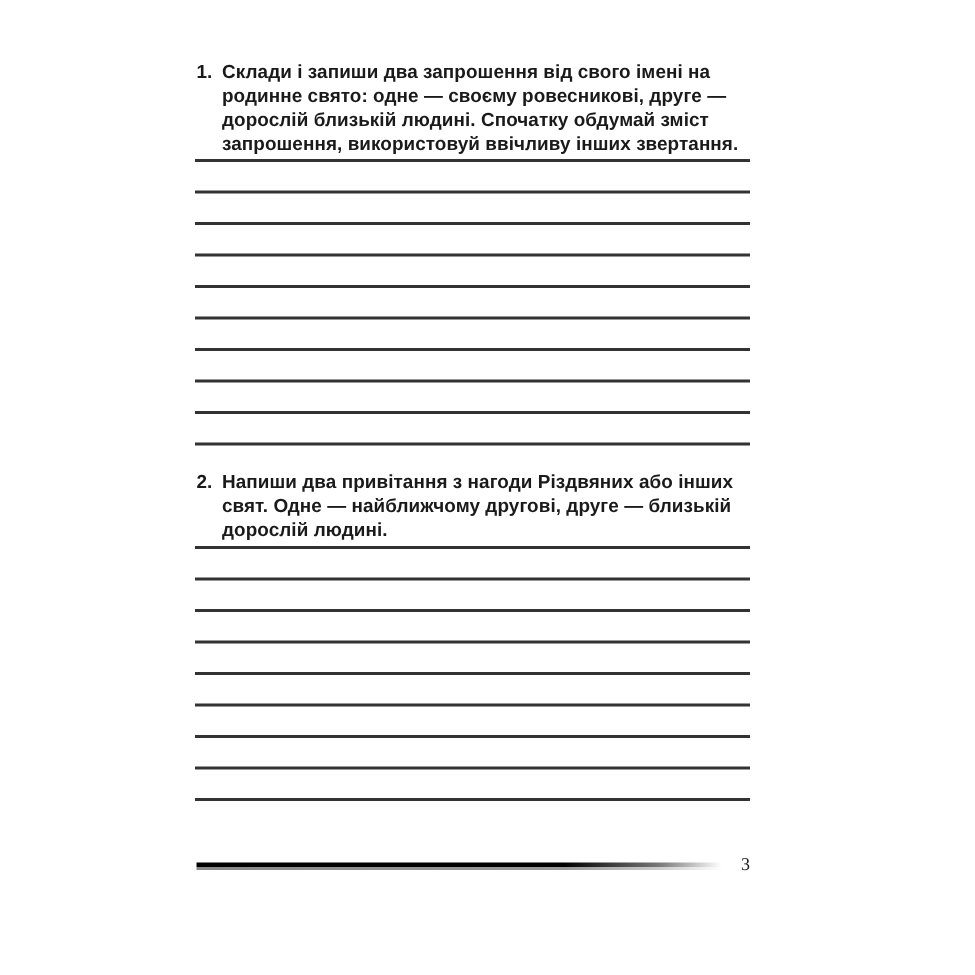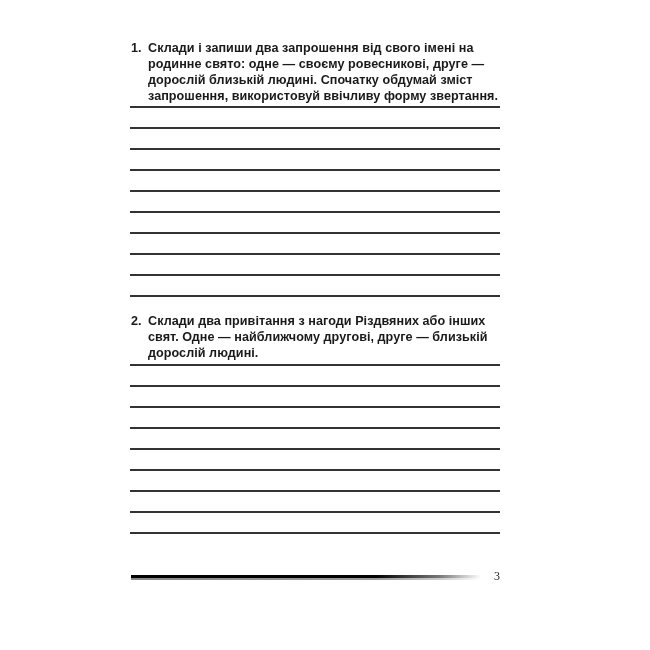--- a/index.html
+++ b/index.html
@@ -38,39 +38,39 @@
       font-family: "Liberation Serif", serif; font-size: 12px; color: #222;
     }
   </style>
 </head>
 <body>
 
 <div class="page">
 
   <div class="task-text" style="top:40px;">
     <span class="num">1.</span>
-    <span class="body">Склади і запиши два запрошення від свого імені на родинне свято: одне — своєму ровесникові, друге — дорослій близькій людині. Спочатку обдумай зміст запрошення, використовуй ввічливу форму звертання.</span>
+    <span class="body">Склади і запиши два запрошення від свого імені на родинне свято: одне — своєму ровесникові, друге — дорослій близькій людині. Спочатку обдумай зміст запрошення, використовуй ввічливу інших звертання.</span>
   </div>
 
   <div>
     <div class="writing-line" style="top:106px;"></div>
     <div class="writing-line" style="top:127px;"></div>
     <div class="writing-line" style="top:148px;"></div>
     <div class="writing-line" style="top:169px;"></div>
     <div class="writing-line" style="top:190px;"></div>
     <div class="writing-line" style="top:211px;"></div>
     <div class="writing-line" style="top:232px;"></div>
     <div class="writing-line" style="top:253px;"></div>
     <div class="writing-line" style="top:274px;"></div>
     <div class="writing-line" style="top:295px;"></div>
   </div>
 
   <div class="task-text" style="top:313px;">
     <span class="num">2.</span>
-    <span class="body">Склади два привітання з нагоди Різдвяних або інших свят. Одне — найближчому другові, друге — близькій дорослій людині.</span>
+    <span class="body">Напиши два привітання з нагоди Різдвяних або інших свят. Одне — найближчому другові, друге — близькій дорослій людині.</span>
   </div>
 
   <div>
     <div class="writing-line" style="top:364px;"></div>
     <div class="writing-line" style="top:385px;"></div>
     <div class="writing-line" style="top:406px;"></div>
     <div class="writing-line" style="top:427px;"></div>
     <div class="writing-line" style="top:448px;"></div>
     <div class="writing-line" style="top:469px;"></div>
     <div class="writing-line" style="top:490px;"></div>

